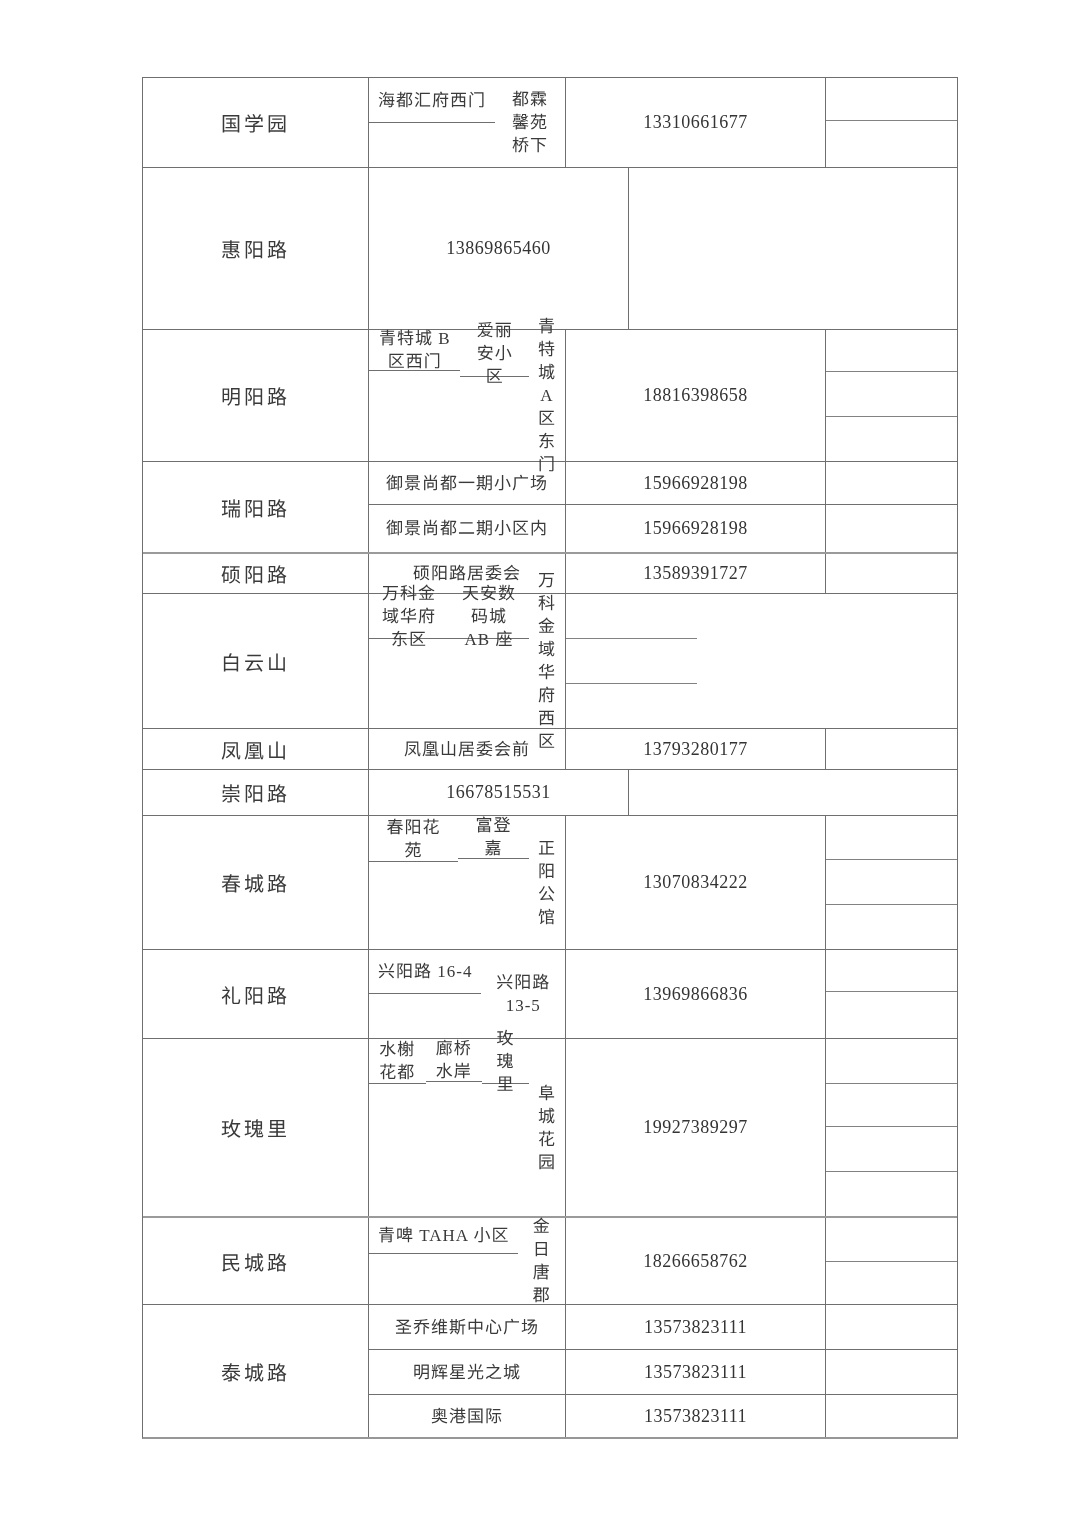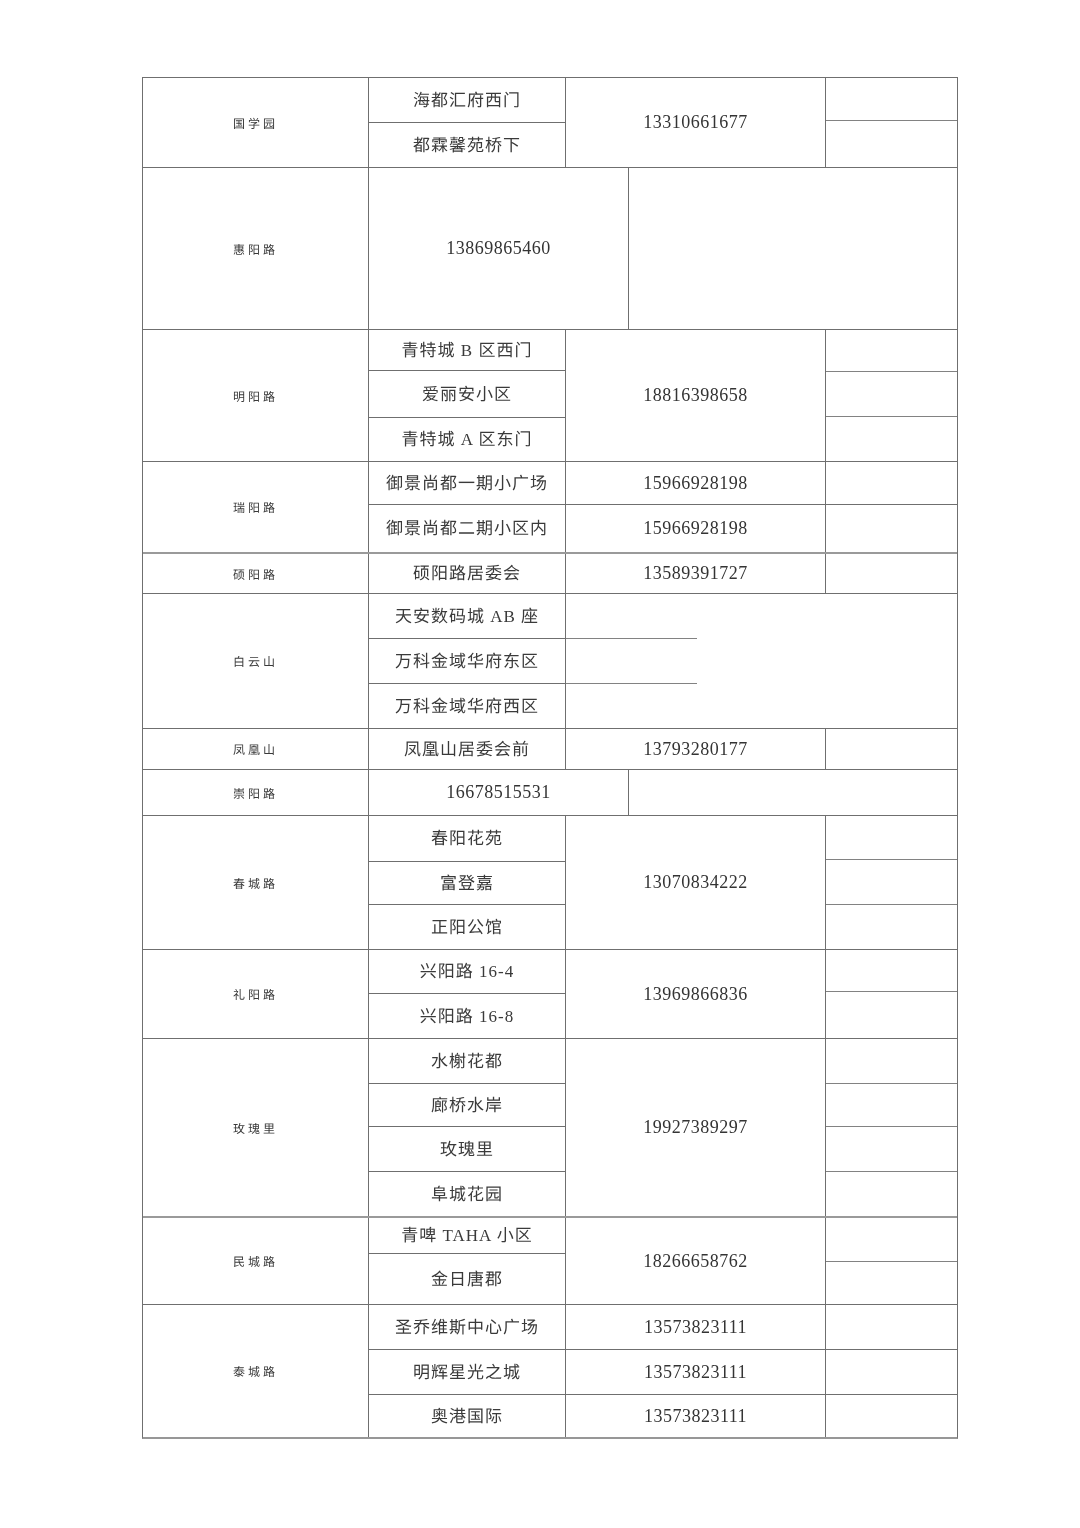--- a/index.html
+++ b/index.html
@@ -22,24 +22,24 @@
     border: 1px solid #6f6f6f;
     border-bottom: 2px solid #979797;
     background: #ffffff;
   }
   .trow { display: flex; border-top: 1px solid #6f6f6f; }
   .trow:first-child { border-top: none; }
   .trow.sep { border-top: 2px solid #9a9a9a; }
   .c1 {
     width: 225px;
     display: flex; align-items: center; justify-content: center;
-    font-size: 12px; letter-spacing: 3px;
+    font-size: 20px; letter-spacing: 3px;
     text-align: center;
   }
-  .c2 { width: 197px; border-left: 1px solid #6f6f6f; display: flex; flex-direction: column; }
+  .c2 { width: 197px; border-left: 1px solid #6f6f6f; display: flex; flex-direction: row; }
   .c3 {
     width: 260px; border-left: 1px solid #6f6f6f;
     display: flex; align-items: center; justify-content: center;
   }
   .c4 { width: 132px; border-left: 1px solid #6f6f6f; display: flex; flex-direction: column; }
   .entry {
     display: flex; align-items: center; justify-content: center;
     text-align: center;
     font-size: 17px; letter-spacing: 1px; line-height: 23px;
     padding: 0 9px;
@@ -171,24 +171,24 @@
         <div class="sub"></div>
       </div>
     </div>
 
     <div class="trow" style="height:135px">
       <div class="c1">
           <span>白云山</span>
         </div>
       <div class="c2">
         <div class="entry" style="height:45px">
+            <span>万科金域华府东区</span>
+          </div>
+        <div class="entry" style="height:45px">
             <span>天安数码城 AB 座</span>
-          </div>
-        <div class="entry" style="height:45px">
-            <span>万科金域华府东区</span>
           </div>
         <div class="entry">
             <span>万科金域华府西区</span>
           </div>
       </div>
       <div class="c4">
         <div class="sub" style="height:45px"></div>
         <div class="sub" style="height:45px"></div>
         <div class="sub"></div>
       </div>
@@ -250,21 +250,21 @@
 
     <div class="trow" style="height:89px">
       <div class="c1">
           <span>礼阳路</span>
         </div>
       <div class="c2">
         <div class="entry" style="height:44px">
             <span>兴阳路 16-4</span>
           </div>
         <div class="entry">
-            <span>兴阳路 16-8</span>
+            <span>兴阳路 13-5</span>
           </div>
       </div>
       <div class="c3">
           <span class="phone">13969866836</span>
         </div>
       <div class="c4">
         <div class="sub" style="height:42px"></div>
         <div class="sub"></div>
       </div>
     </div>

